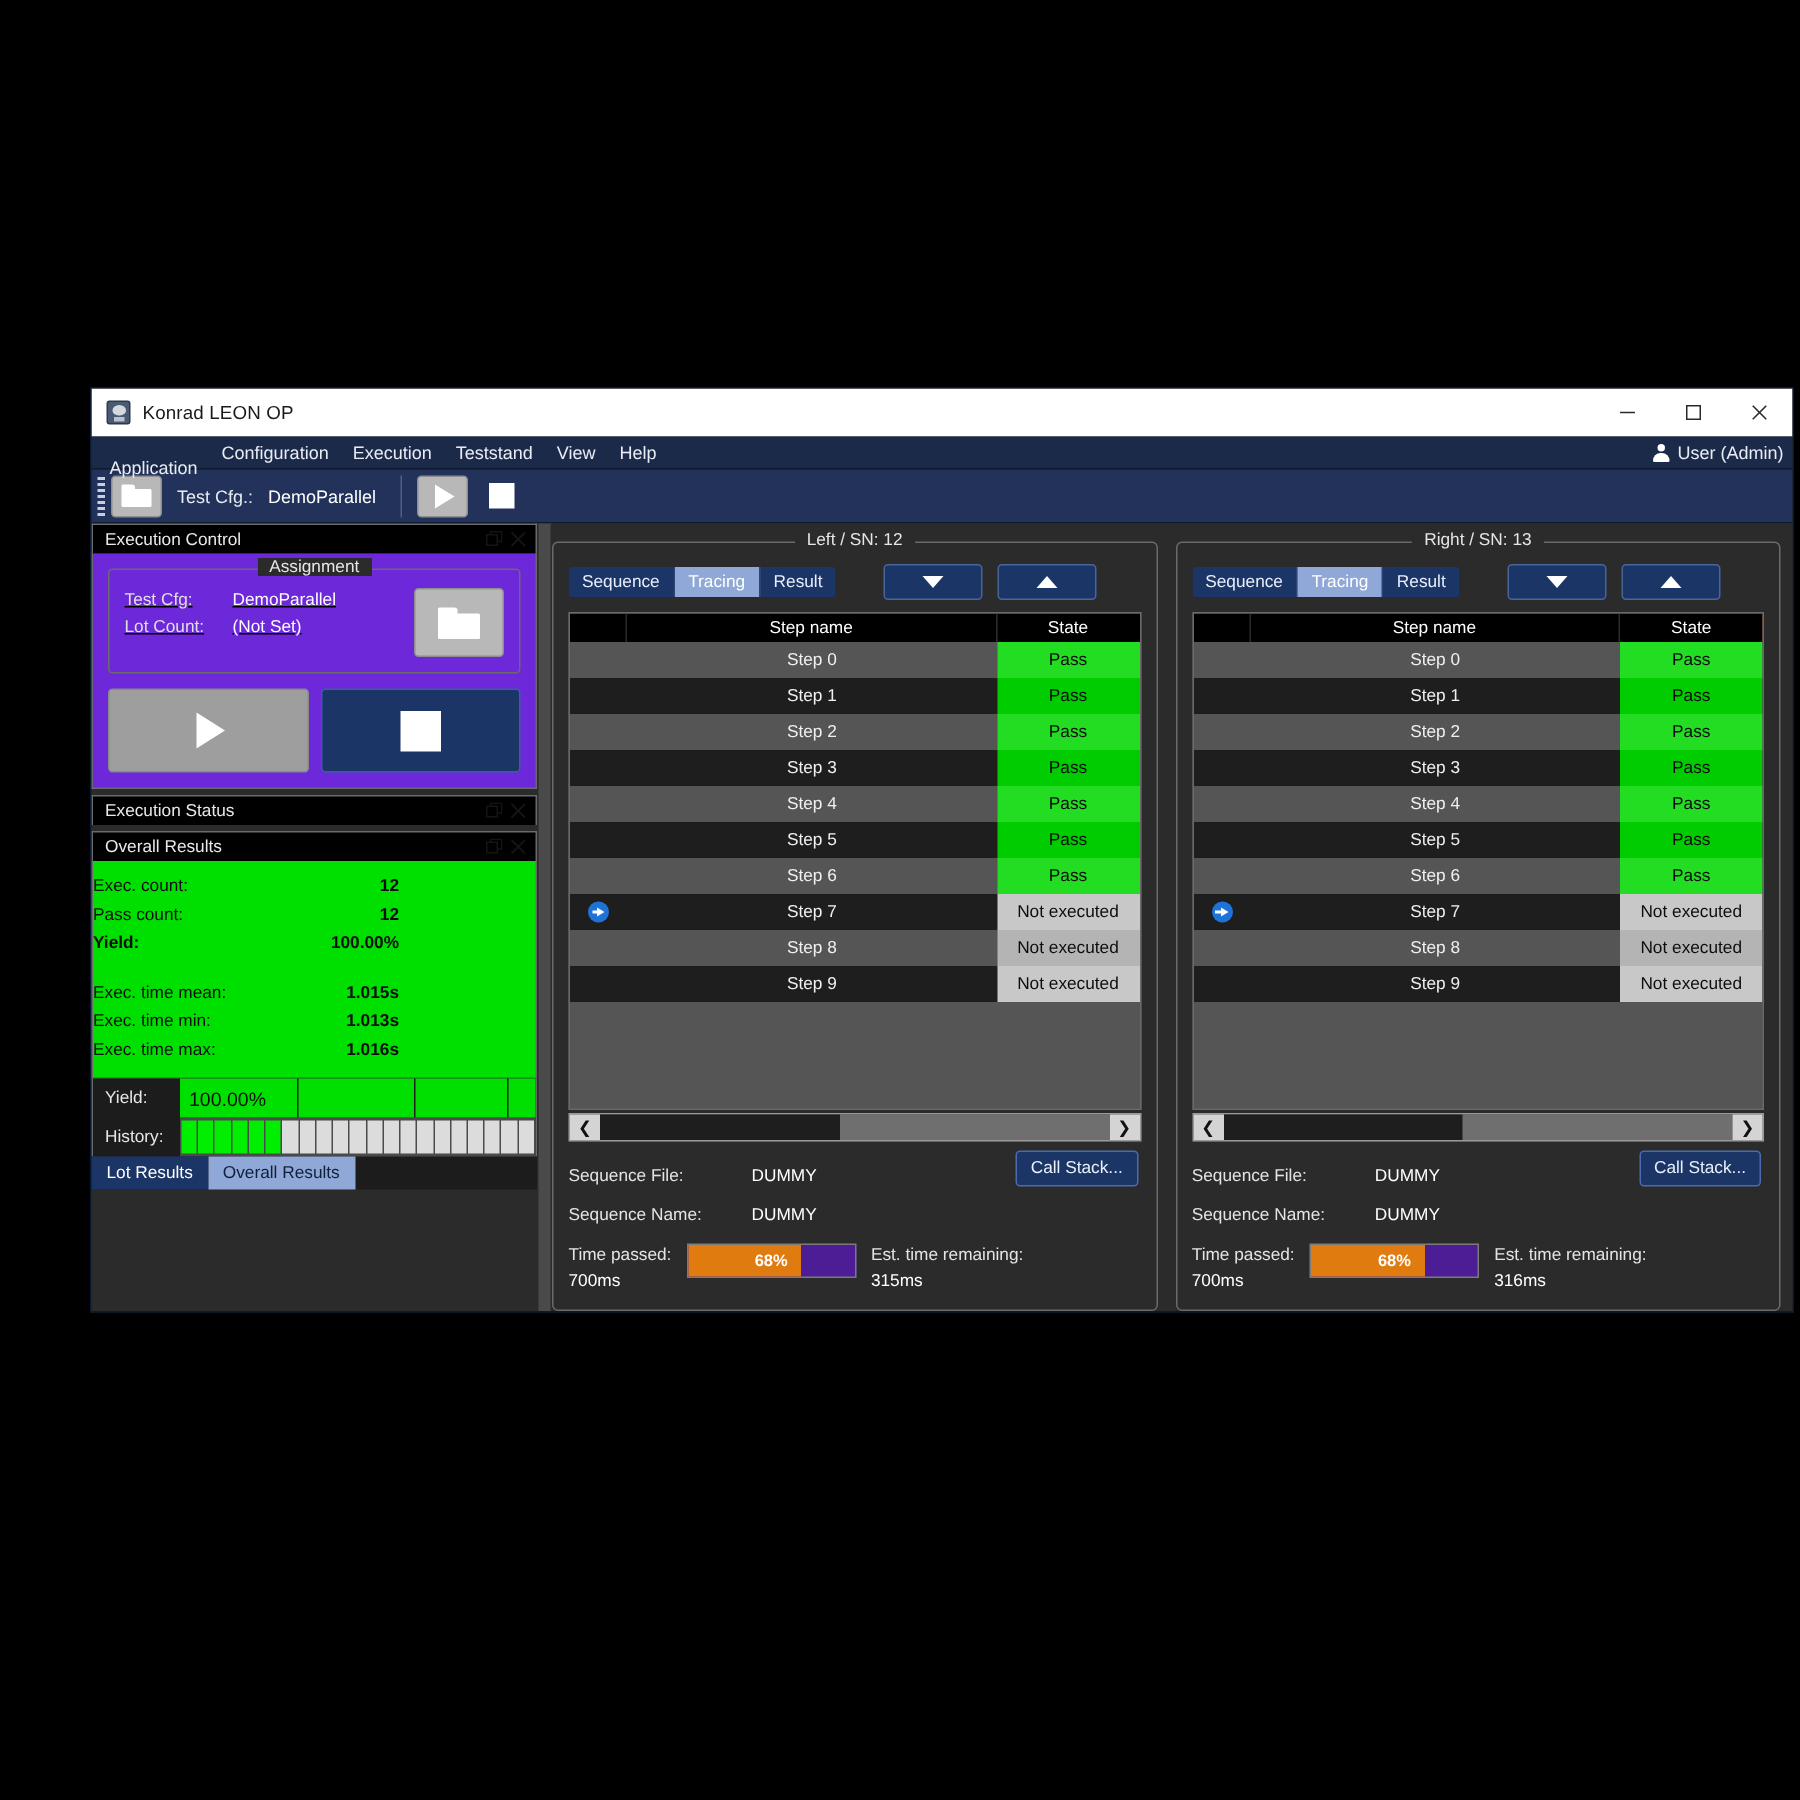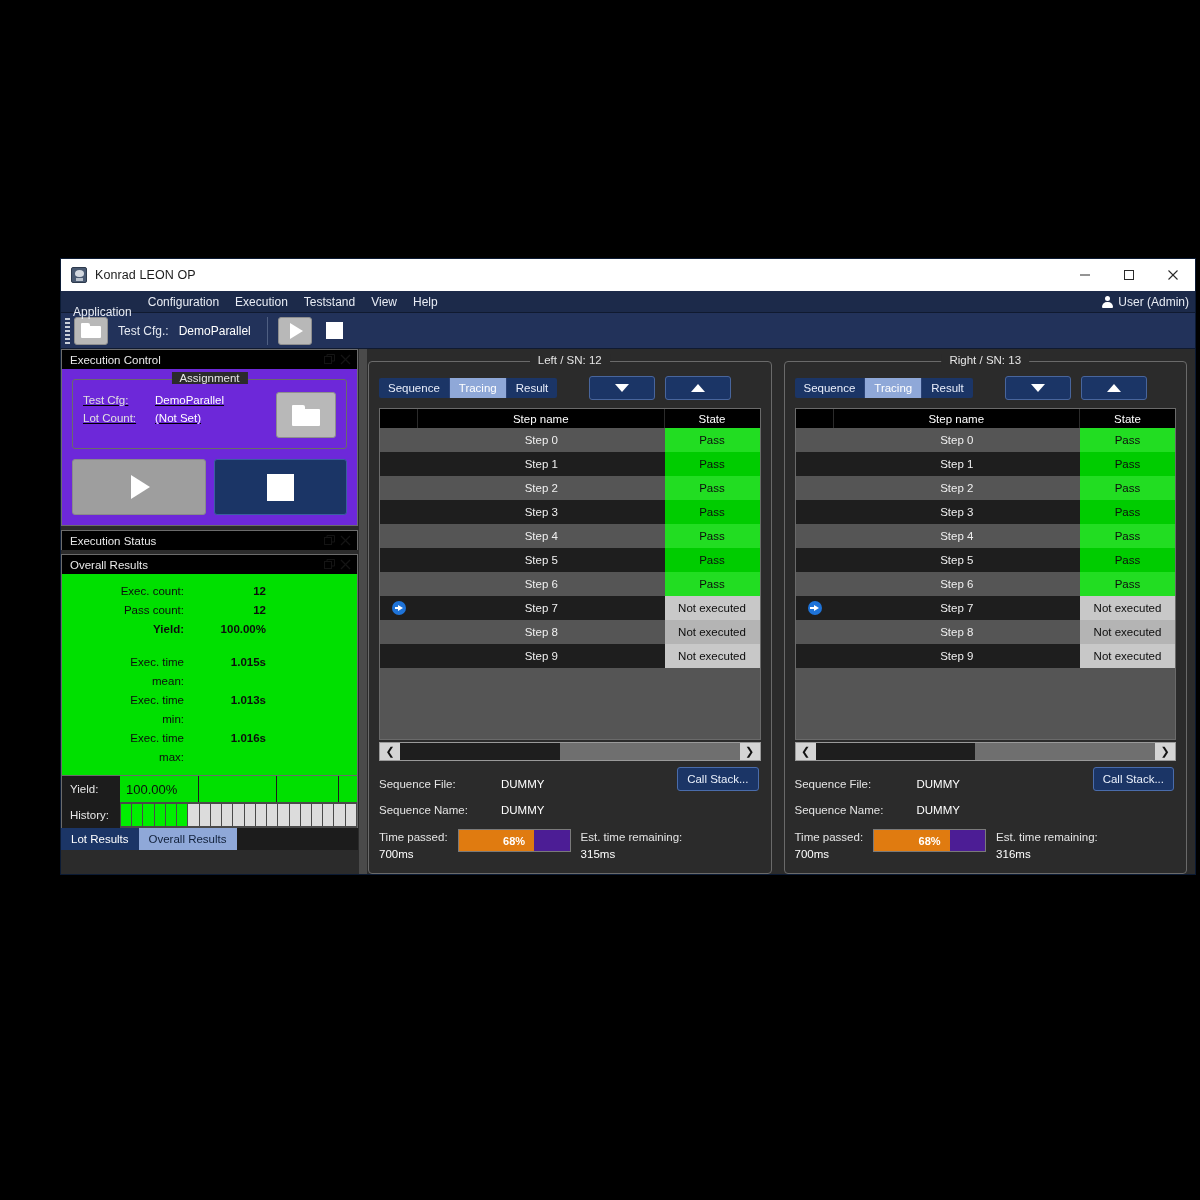--- a/index.html
+++ b/index.html
@@ -176,21 +176,21 @@
   }
   .big-stop .sq-stop { width:27px;height:27px; }
 
   
   .status-body { background:#ffff00; height:64px; display:flex; align-items:center; justify-content:center;}
   .status-text { font-size:12px; font-weight:bold; color:#101010; letter-spacing:.3px;}
 
   
   .results-body { background:#00e000; padding:8px 0 8px 0; }
   .res-row { display:flex; font-size:11.5px; color:#0d0d0d; line-height:19px; }
-  .res-key { width:132px; text-align:right; padding-right:10px;padding-left:45px; }
+  .res-key { width:132px; padding-right:10px; }
   .res-val { width:72px; text-align:right;font-weight:bold; }
   .res-row.bold { font-weight:bold; }
   .res-gap { height:14px; }
 
   
   .strip { background:#1c1c1c; border-left:1px solid #6b6b6b; border-right:1px solid #6b6b6b;}
   .strip-row { display:flex; align-items:stretch; height:26px; }
   .strip-key { width:58px; flex:0 0 auto; display:flex; align-items:center; padding-left:8px; font-size:11.5px; color:#e7e7e7;}
   .yield-bar { flex:1 1 auto; background:#00e000; position:relative; display:flex; align-items:center; padding-left:6px;}
   .yield-bar .ytext { font-size:13px; color:#0d0d0d; }

